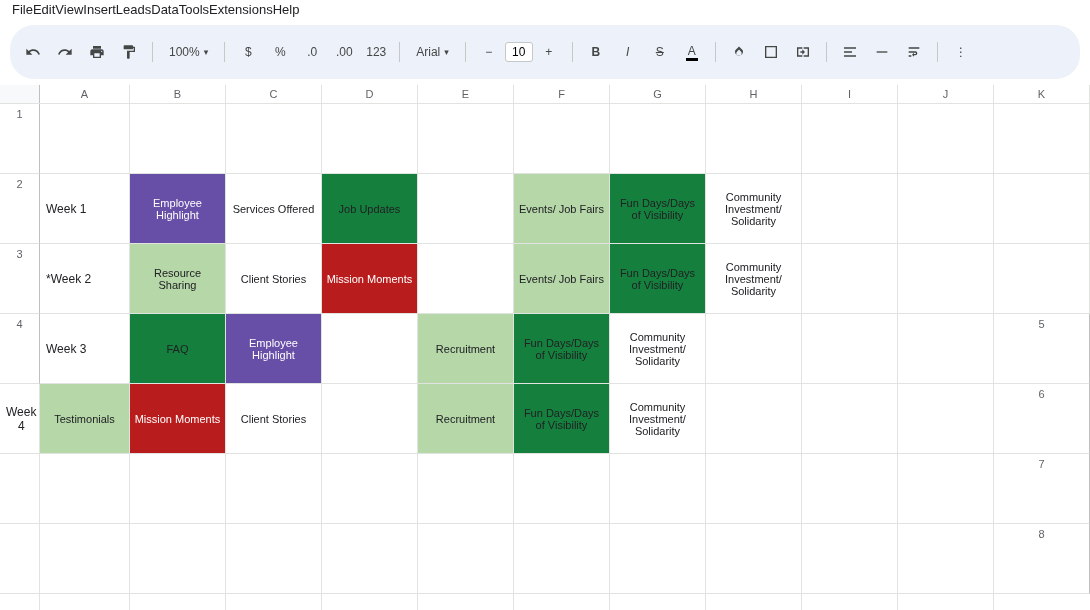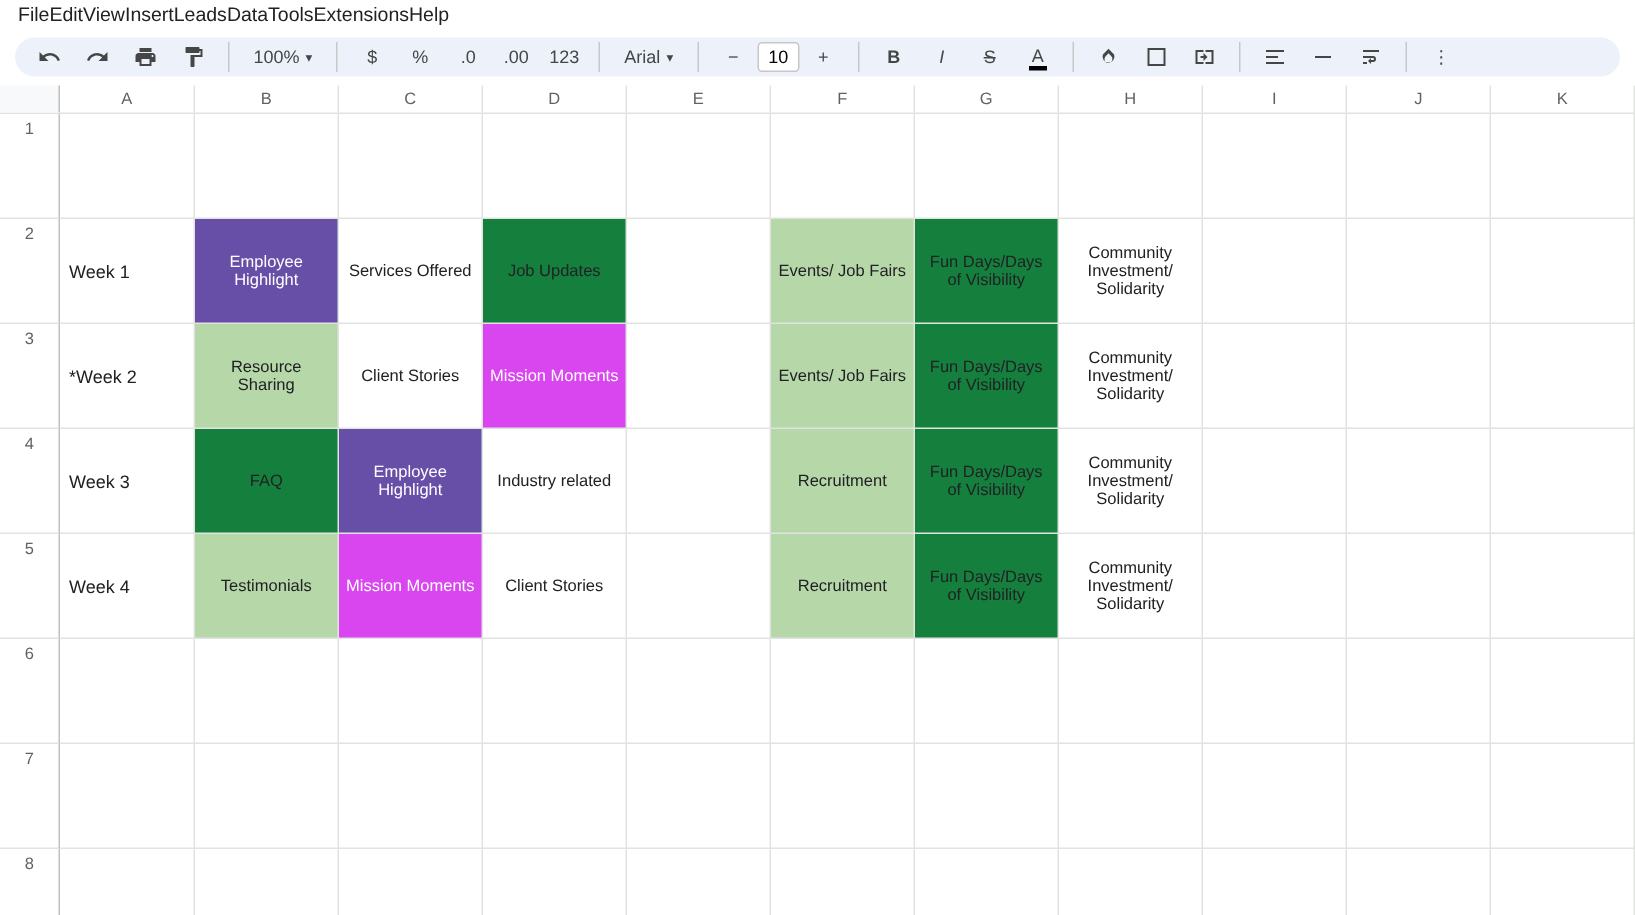--- a/index.html
+++ b/index.html
@@ -47,21 +47,21 @@
     color: #202124;
   }
   .menubar span { cursor: pointer; }
   
   .toolbar {
     display: flex;
     align-items: center;
     background: #edf2fa;
     border-radius: 24px;
     margin: 2px 10px 6px 10px;
-    padding: 0 10px;
+    padding: 14px 10px;
     gap: 6px;
     font-size: 12px;
     color: #444746;
   }
   .toolbar .sep {
     width: 1px;
     height: 20px;
     background: #c7c7c7;
     margin: 0 4px;
   }
@@ -141,21 +141,21 @@
     padding: 4px;
     color: #202124;
   }
   .rowlabel {
     justify-content: flex-start;
     font-size: 12px;
     padding-left: 6px;
     background: #fff;
   }
   .c-lightgreen { background: #b6d7a8; }
-  .c-green { background: #d946ef; color: #fff; }
+  .c-green { background: #b91c1c; color: #fff; }
   .c-purple { background: #674ea7; color: #fff; }
   .c-lightpurple { background: #15803d; }
   .c-white { background: #fff; }
   .dropdown-arrow::after {
     content: "▾";
     margin-left: 4px;
     font-size: 9px;
   }
 </style>
 </head>
@@ -313,21 +313,20 @@
         <div class="cell c-lightgreen">Events/ Job Fairs</div>
         <div class="cell c-lightpurple">Fun Days/Days of Visibility</div>
         <div class="cell c-white">Community Investment/ Solidarity</div>
         <div class="cell"></div>
         <div class="cell"></div>
         <div class="cell"></div>
         <div class="rownum">4</div>
         <div class="cell rowlabel">Week 3</div>
         <div class="cell c-lightpurple">FAQ</div>
         <div class="cell c-purple">Employee Highlight</div>
-        <div class="cell c-white">Industry related</div>
         <div class="cell"></div>
         <div class="cell c-lightgreen">Recruitment</div>
         <div class="cell c-lightpurple">Fun Days/Days of Visibility</div>
         <div class="cell c-white">Community Investment/ Solidarity</div>
         <div class="cell"></div>
         <div class="cell"></div>
         <div class="cell"></div>
         <div class="rownum">5</div>
         <div class="cell rowlabel">Week 4</div>
         <div class="cell c-lightgreen">Testimonials</div>

